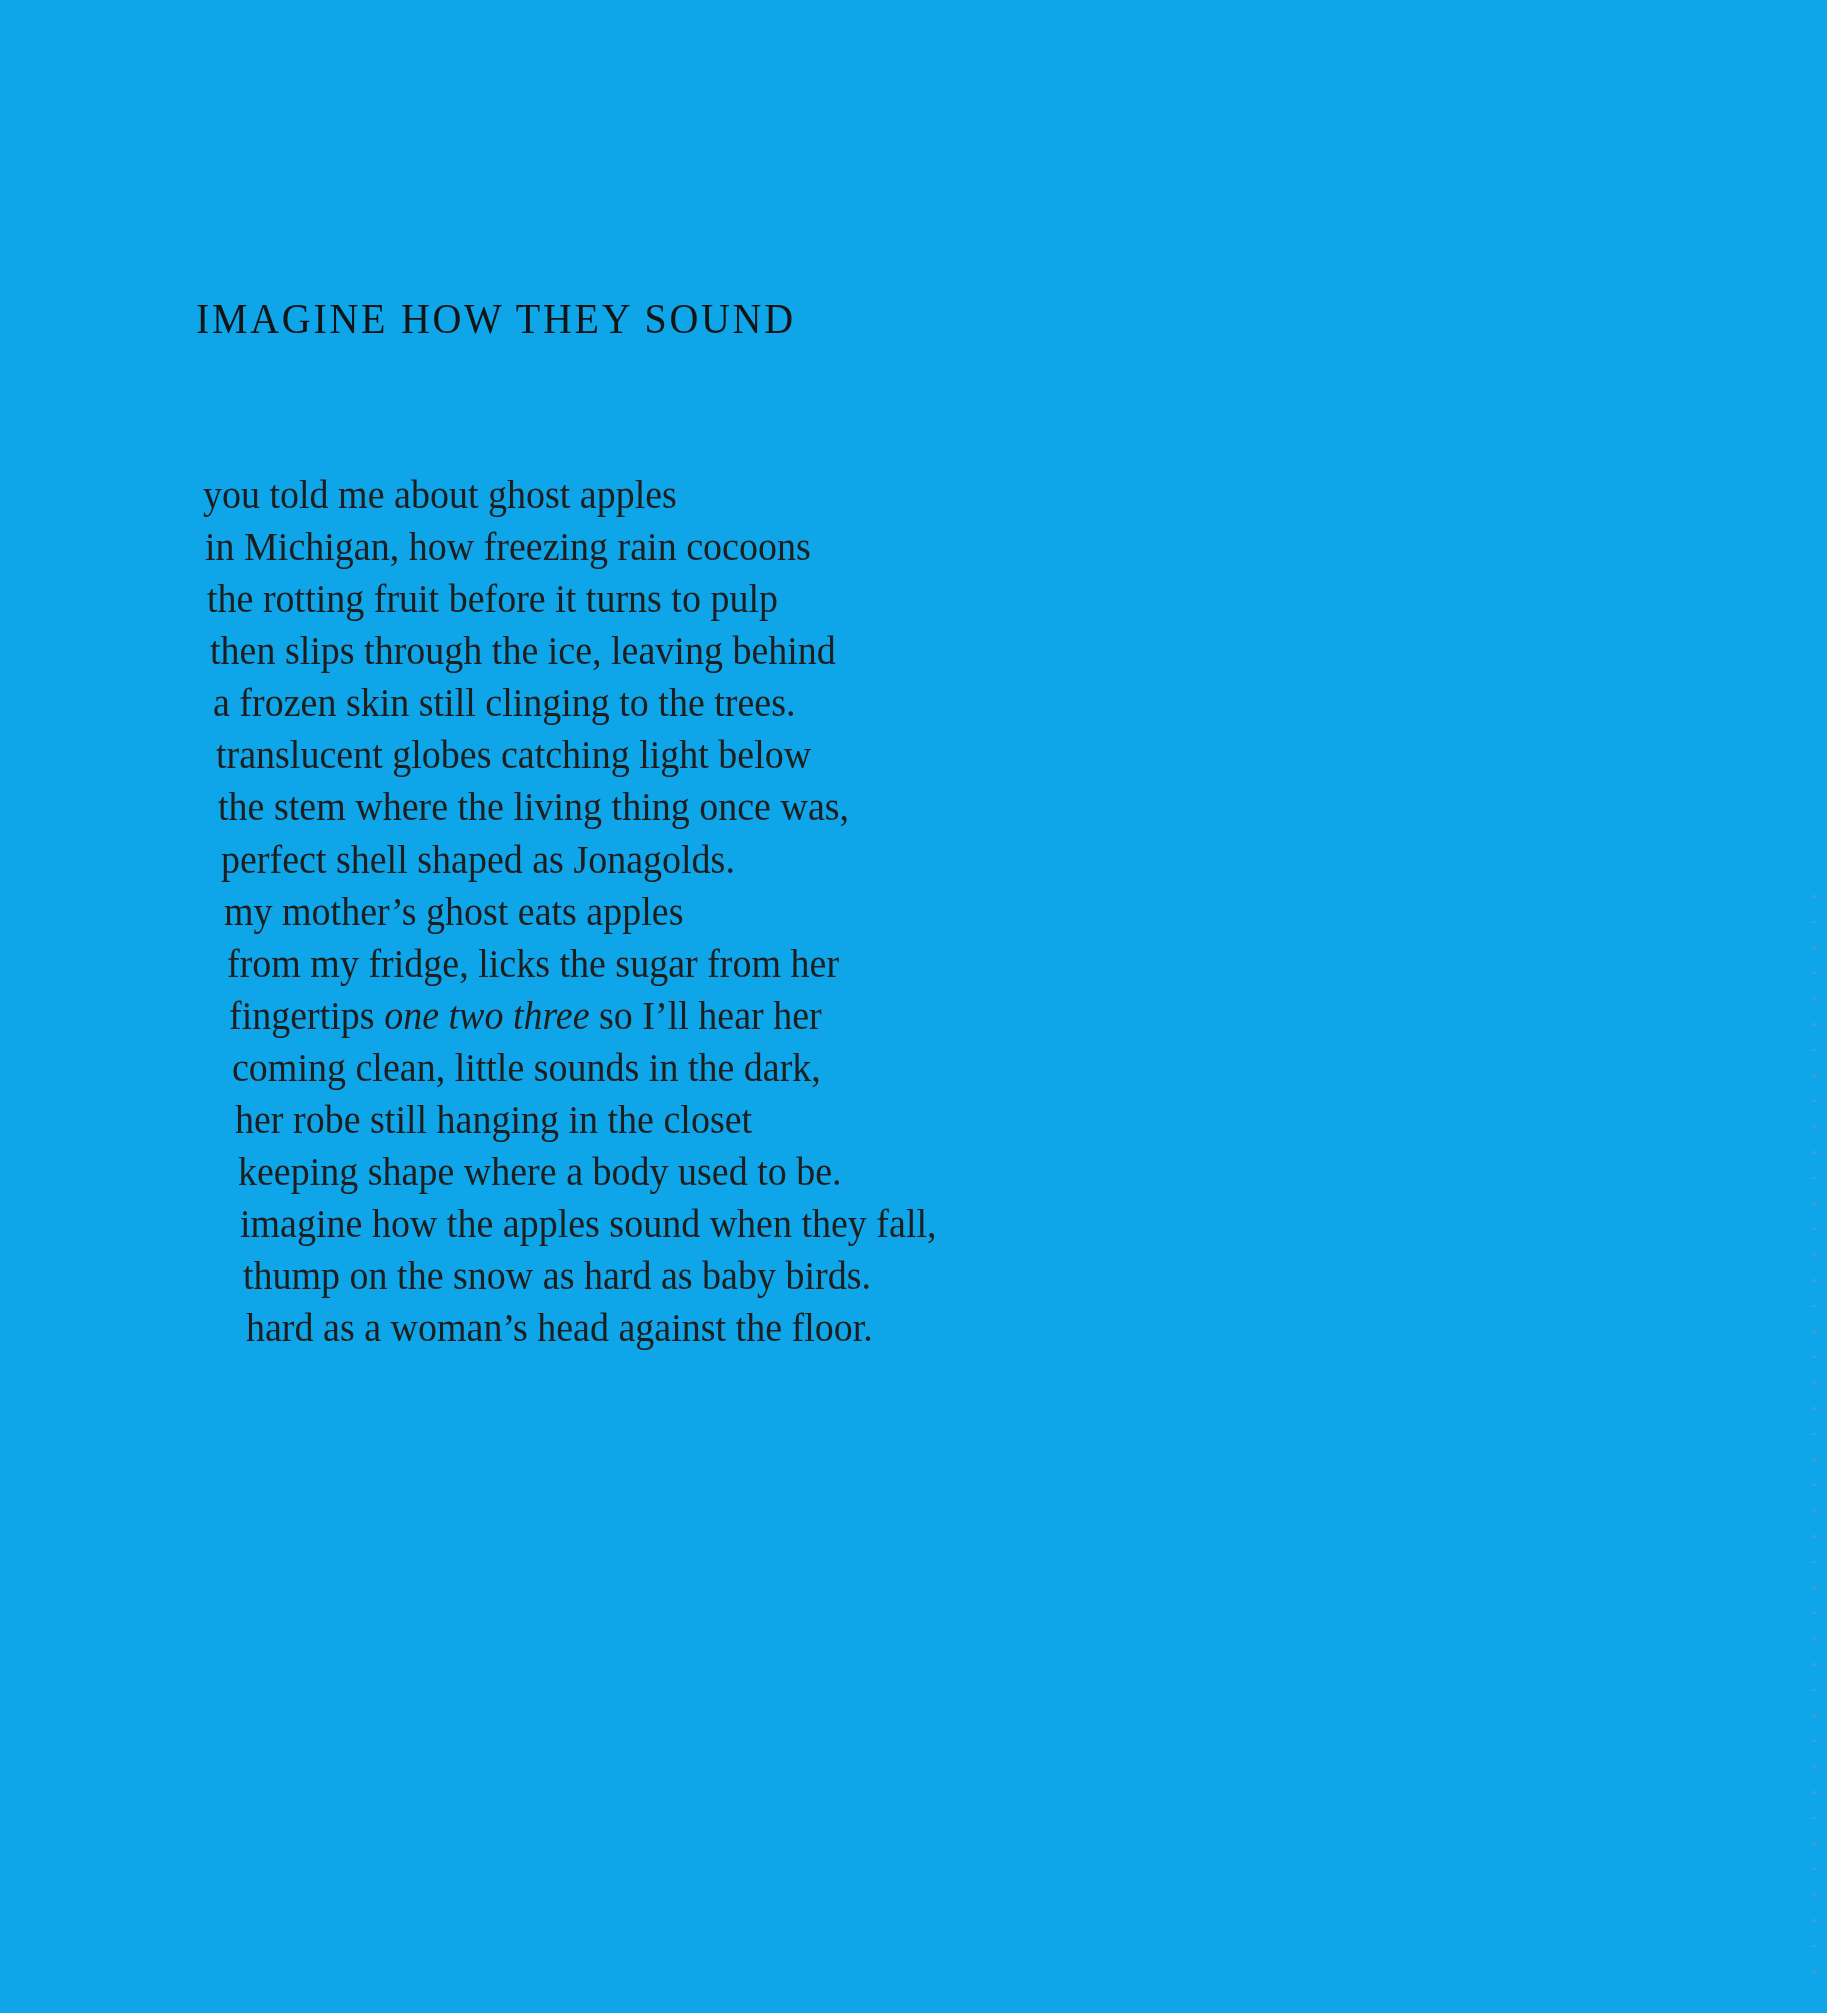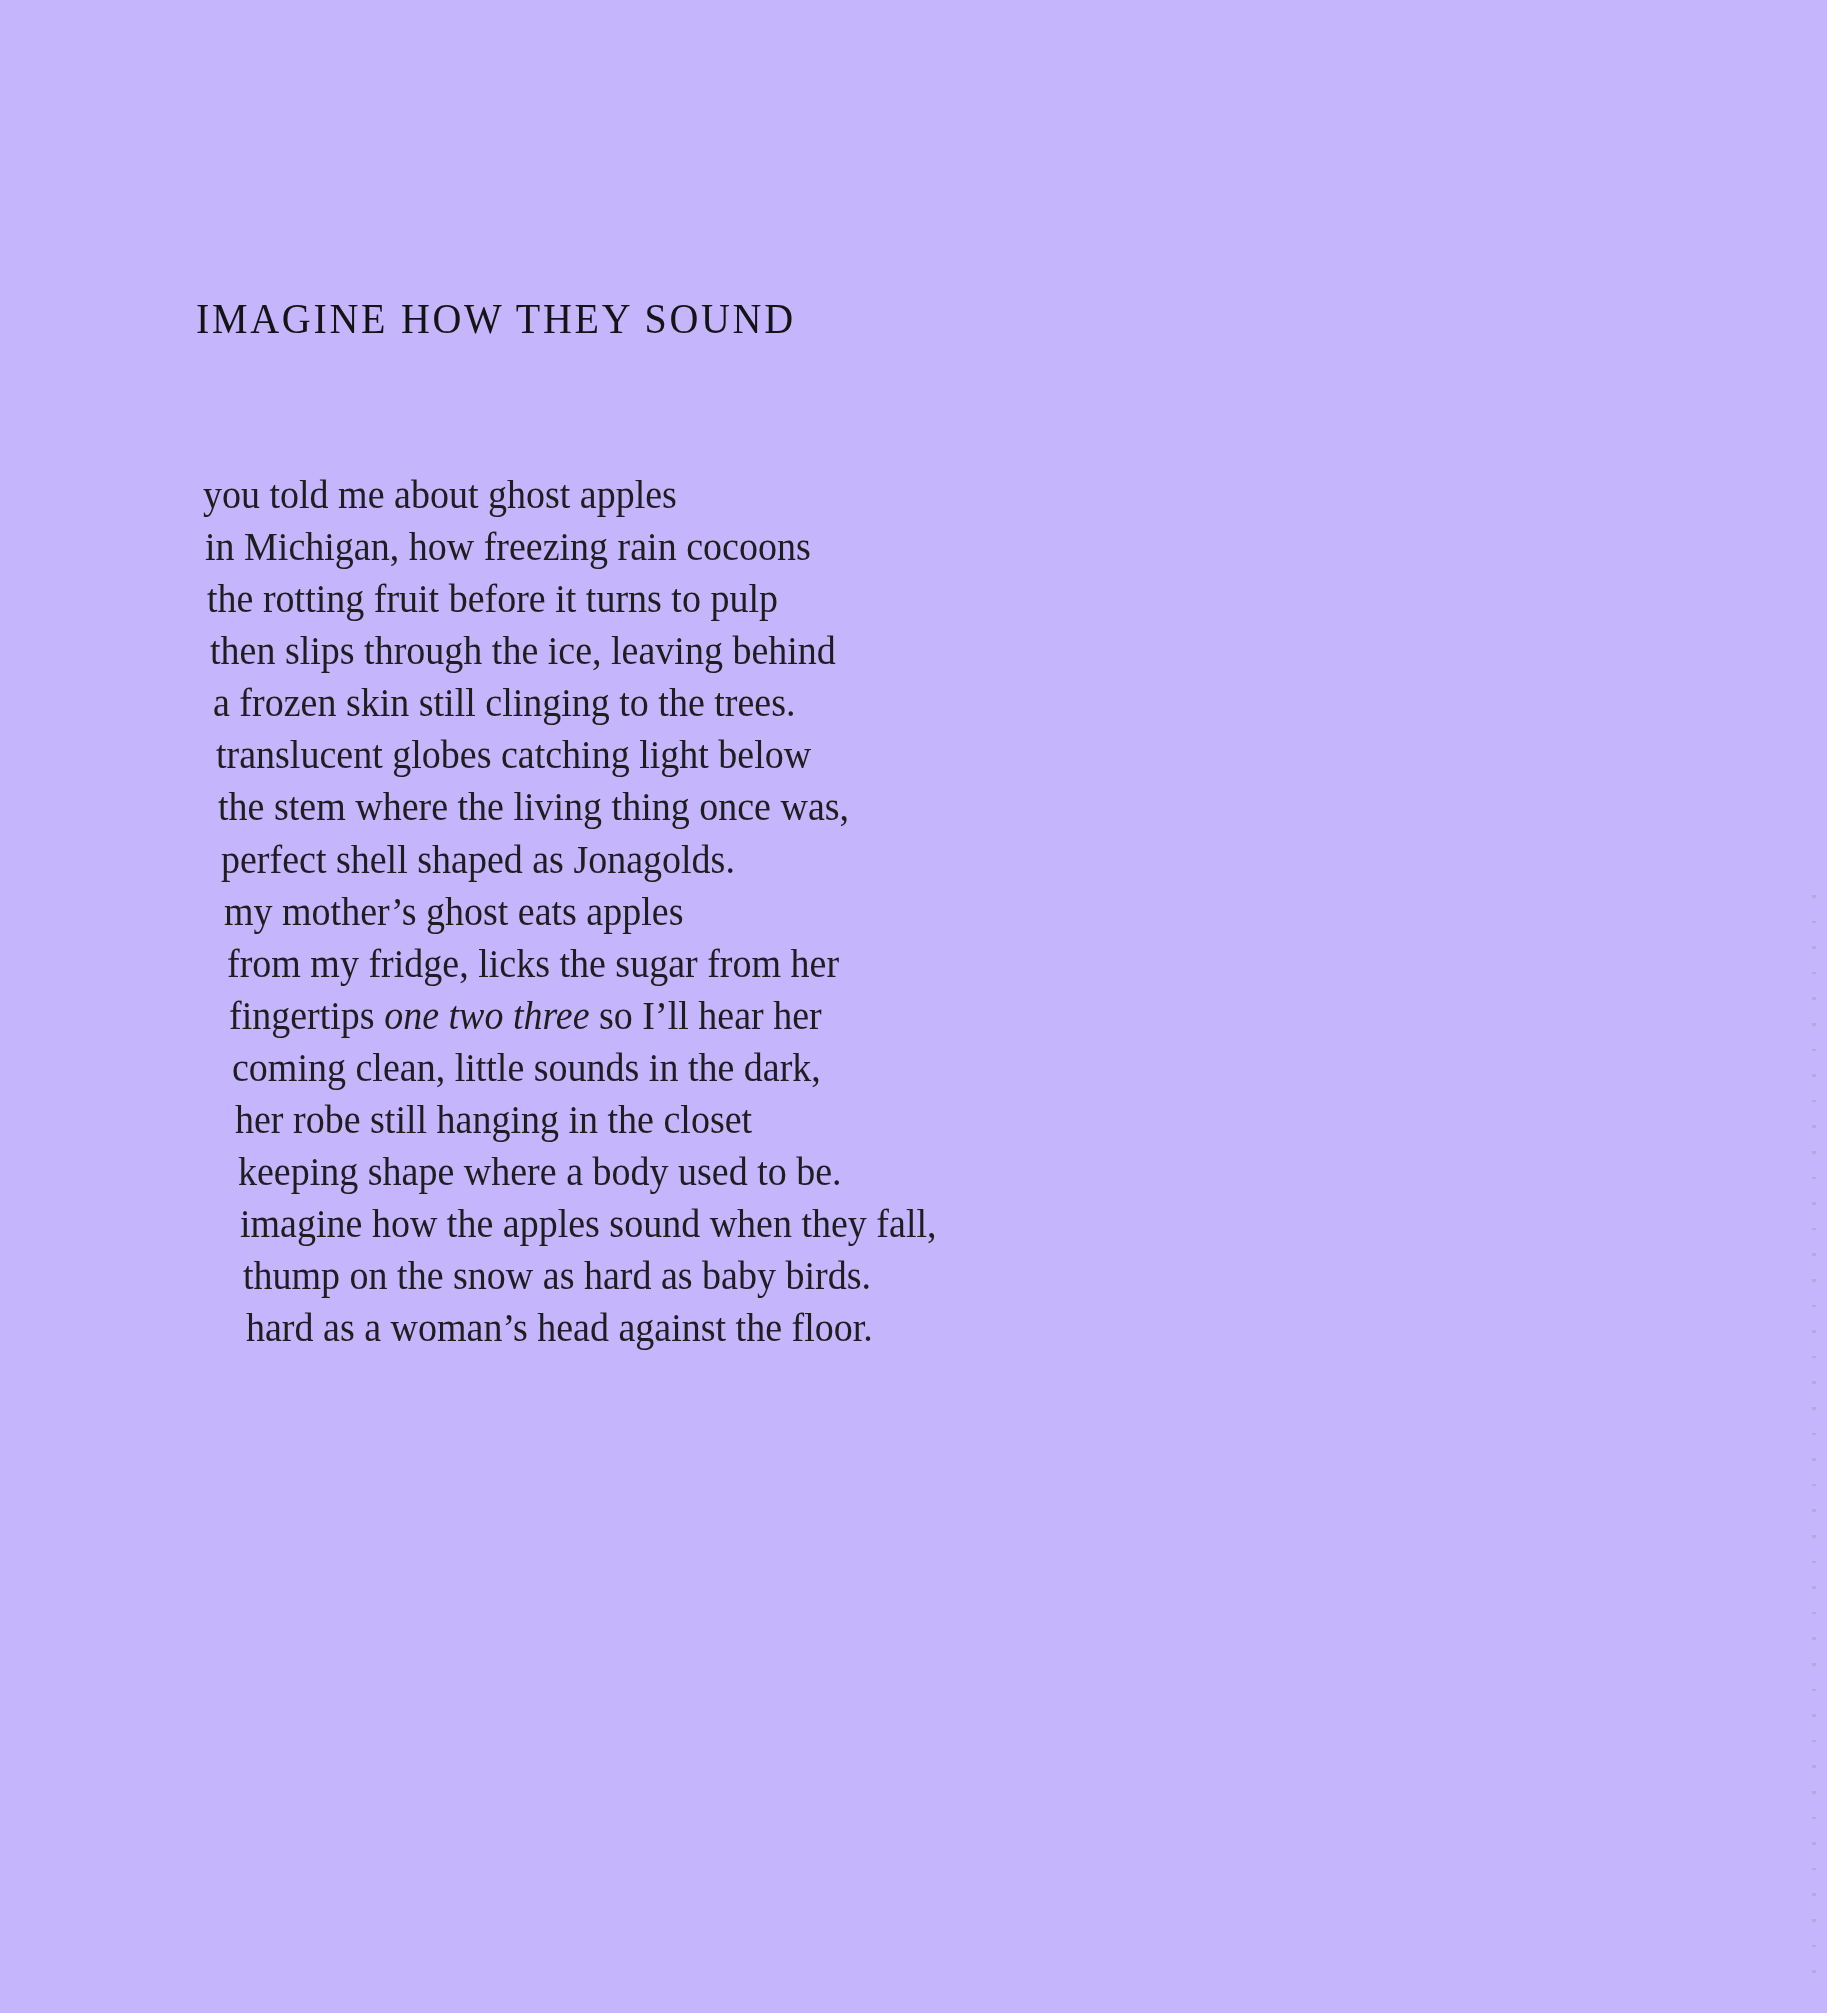--- a/index.html
+++ b/index.html
@@ -13,21 +13,21 @@
       position: relative;
       overflow: hidden;
       font-family: "Liberation Serif", "DejaVu Serif", serif;
       color: #1a1a1a;
     }
     .page {
       position: absolute;
       left: 0; top: 0;
       width: 1827px;
       height: 2014px;
-      background: #c4b5fd;
+      background: #0ea5e9;
     }
     .title {
       position: absolute;
       left: 196px;
       top: 294px;
       font-size: 40px;
       letter-spacing: 2.7px;
       font-weight: normal;
       text-transform: uppercase;
       color: #141414;

